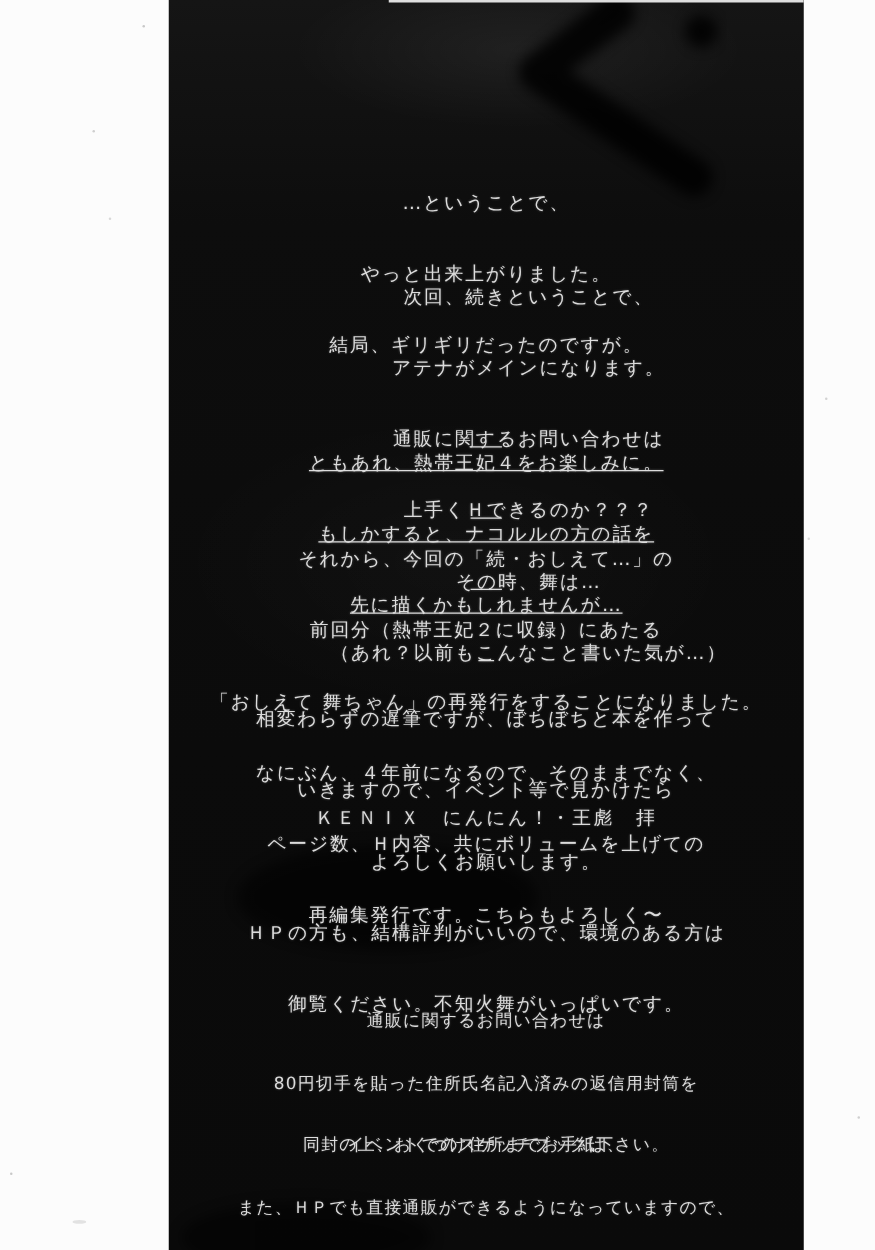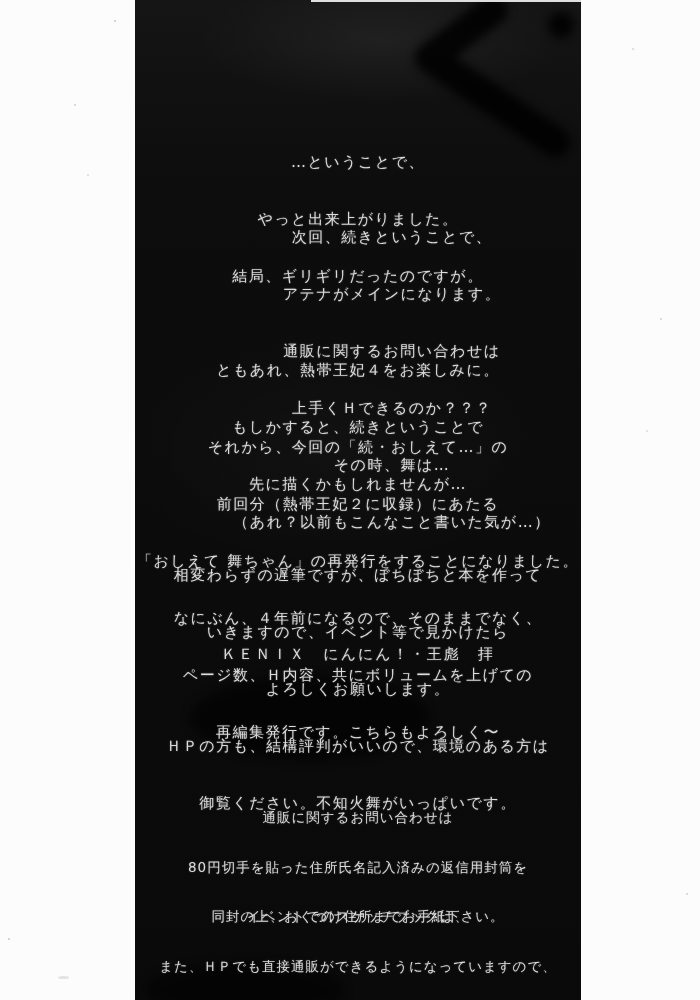--- a/index.html
+++ b/index.html
@@ -7,21 +7,21 @@
     width: 700px; height: 1000px;
     position: relative;
     background: #fcfcfc;
     overflow: hidden;
     font-family: "DejaVu Sans", sans-serif;
   }
   
   .page {
     position: absolute;
     left: 135px; top: 0;
-    width: 446px; height: 1000px;
+    width: 508px; height: 1000px;
     background:
       radial-gradient(ellipse 260px 90px at 55% 4%, rgba(255,255,255,0.055), rgba(255,255,255,0) 70%),
       radial-gradient(ellipse 300px 160px at 45% 45%, rgba(255,255,255,0.025), rgba(255,255,255,0) 75%),
       linear-gradient(180deg, #151515 0%, #0d0d0d 18%, #0b0b0b 60%, #0a0a0a 100%);
     color: #dcdcdc;
     overflow: hidden;
   }
   .artifacts { position: absolute; left: 0; top: 0; }
   .edge-sliver {
     position: absolute; top: 0; left: 176px; right: 0; height: 2px;
@@ -36,21 +36,21 @@
   .big {
     font-size: 15px; line-height: 19px; letter-spacing: 1.5px;
     text-shadow: 0 0 2px rgba(235,235,235,0.35);
   }
   .small {
     font-size: 13.5px; line-height: 16.5px; letter-spacing: 1px;
     text-shadow: 0 0 2px rgba(235,235,235,0.3);
   }
   .p1 { top: 115px; }
   .p2 { top: 190px; padding-left: 34px; }
-  .p3 { top: 323px; }
+  .p3 { top: 323px; text-decoration: underline; }
   .p4 { top: 400px; }
   .p5 { top: 528px; }
   .sig { top: 645px; letter-spacing: 2px; }
   .p7 { top: 776px; }
   .p8 { top: 875px; }
   
   .speck {
     position: absolute; display: block;
     width: 2px; height: 2px; border-radius: 50%;
     background: #c8c8c8;
@@ -100,21 +100,21 @@
     <div>次回、続きということで、</div>
     <div>アテナがメインになります。</div>
     <div>通販に関するお問い合わせは</div>
     <div>上手くＨできるのか？？？</div>
     <div>その時、舞は…</div>
     <div>（あれ？以前もこんなこと書いた気が…）</div>
   </div>
 
   <div class="para big p3">
     <div>ともあれ、熱帯王妃４をお楽しみに。</div>
-    <div>もしかすると、続きということで</div>
+    <div>もしかすると、ナコルルの方の話を</div>
     <div>先に描くかもしれませんが…</div>
   </div>
 
   <div class="para big p4">
     <div>それから、今回の「続・おしえて…」の</div>
     <div>前回分（熱帯王妃２に収録）にあたる</div>
     <div>「おしえて 舞ちゃん」の再発行をすることになりました。</div>
     <div>なにぶん、４年前になるので、そのままでなく、</div>
     <div>ページ数、Ｈ内容、共にボリュームを上げての</div>
     <div>再編集発行です。こちらもよろしく〜</div>

